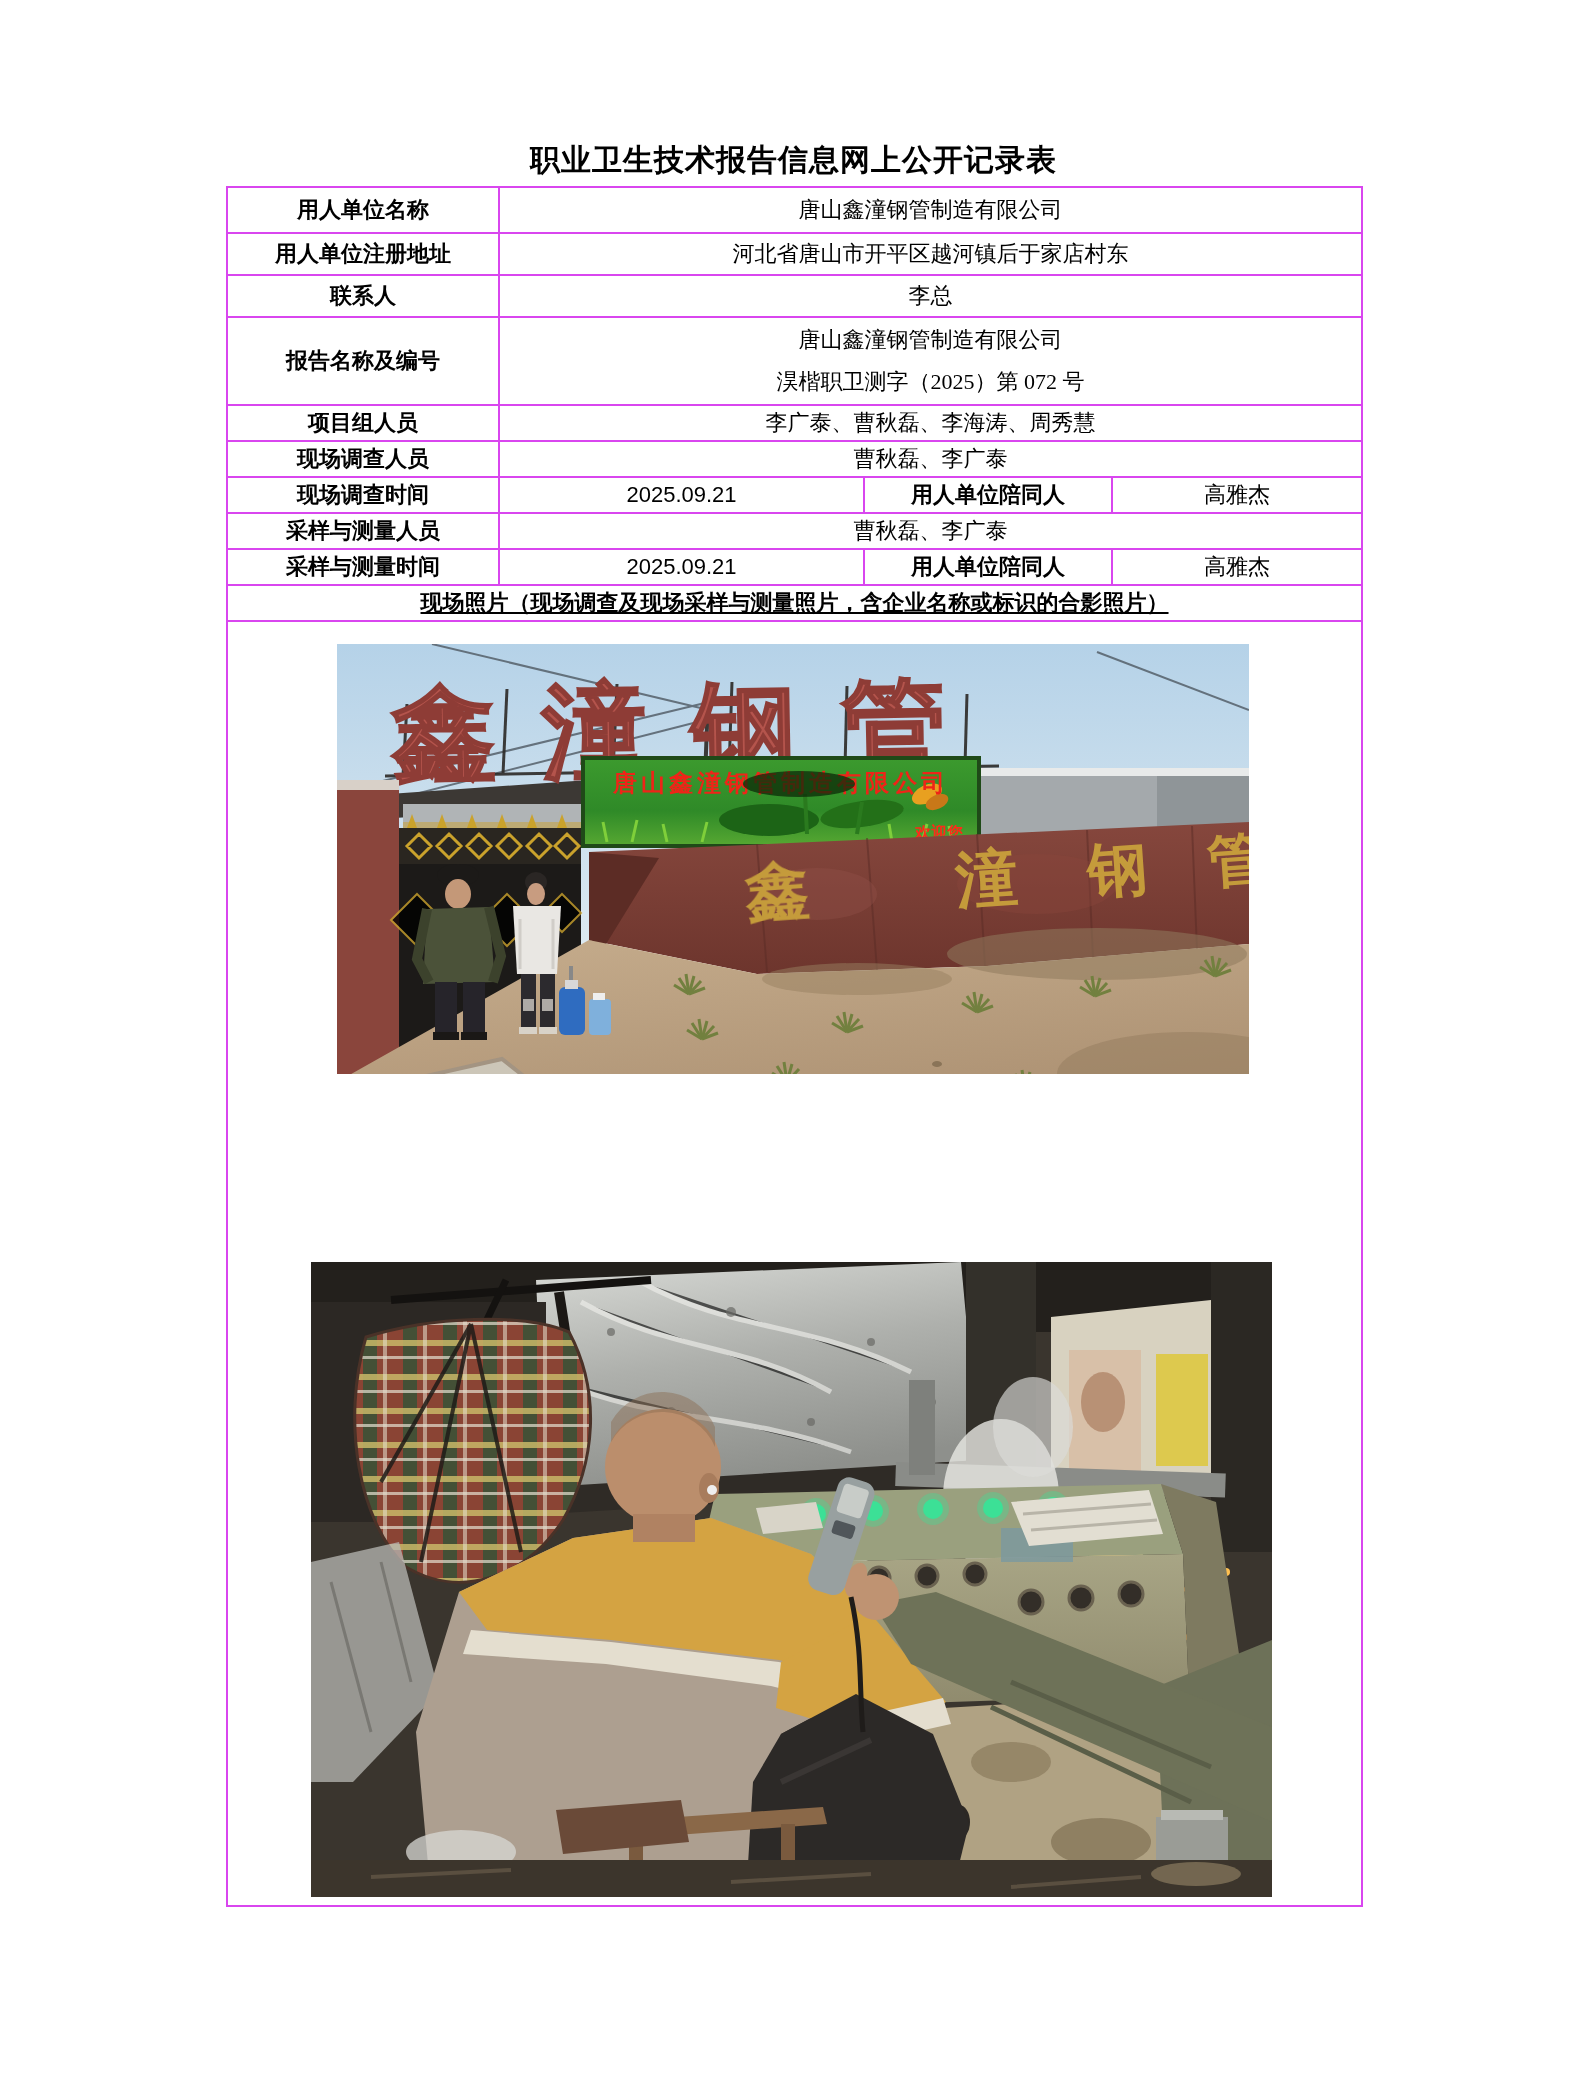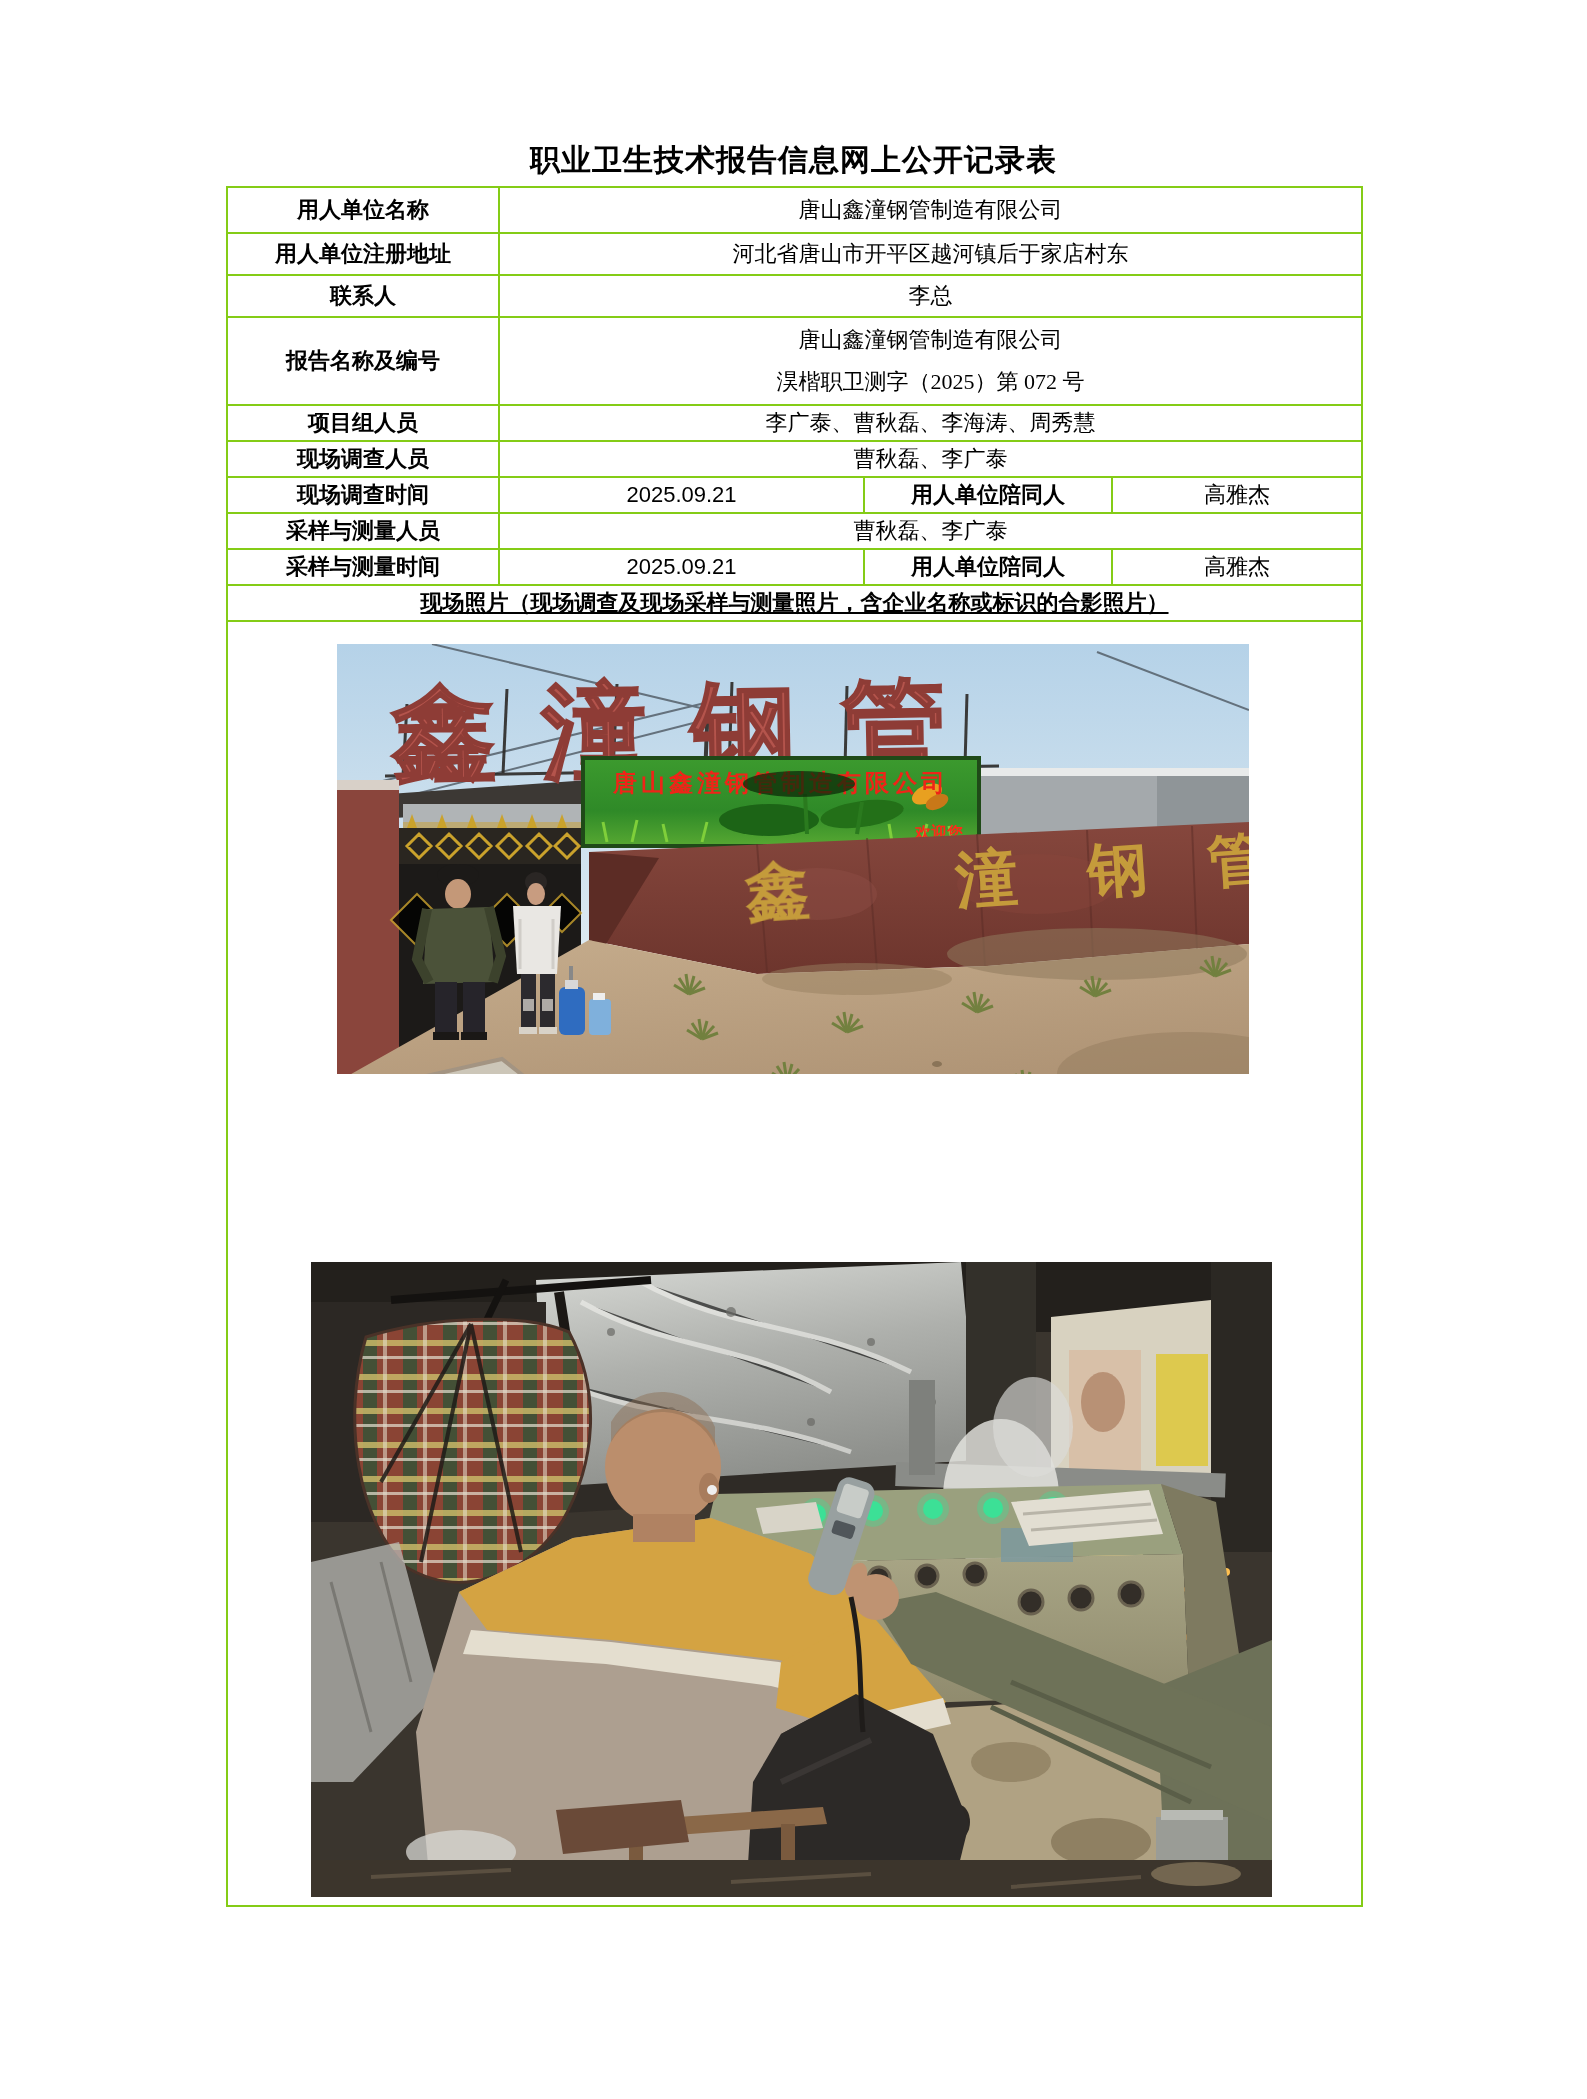--- a/index.html
+++ b/index.html
@@ -2,21 +2,21 @@
 <html><head>
 <meta charset="utf-8">
 <style>
   html,body{margin:0;padding:0;background:#ffffff;}
   #page{position:relative;width:1587px;height:2099px;background:#ffffff;overflow:hidden;
         font-family:"Liberation Serif","DejaVu Serif",serif;color:#000;}
   #doc-title{position:absolute;left:0;top:140px;width:1587px;text-align:center;
              font-size:30px;font-weight:bold;letter-spacing:1px;}
   table.info{position:absolute;left:226px;top:186px;width:1135px;border-collapse:collapse;
              table-layout:fixed;}
-  table.info td{border:2px solid #84cc16;padding:0;text-align:center;vertical-align:middle;
+  table.info td{border:2px solid #d946ef;padding:0;text-align:center;vertical-align:middle;
                 font-size:22px;overflow:hidden;}
   td.lbl{font-weight:bold;}
   td.num{font-family:"Liberation Sans","DejaVu Sans",sans-serif;font-size:23px;}
   tr.h46{height:46px;} tr.h42{height:42px;} tr.h88{height:88px;} tr.h44{height:36px;}
   td.photo-hdr{text-align:left;font-weight:bold;padding-left:8px;text-decoration:underline;}
   td.photo-cell{height:1283px;vertical-align:top;position:relative;}
   .photo{position:absolute;overflow:hidden;}
   #photo1{left:109px;top:22px;width:912px;height:430px;}
   #photo2{left:83px;top:640px;width:961px;height:635px;}
   .rep2{display:block;line-height:42px;}

